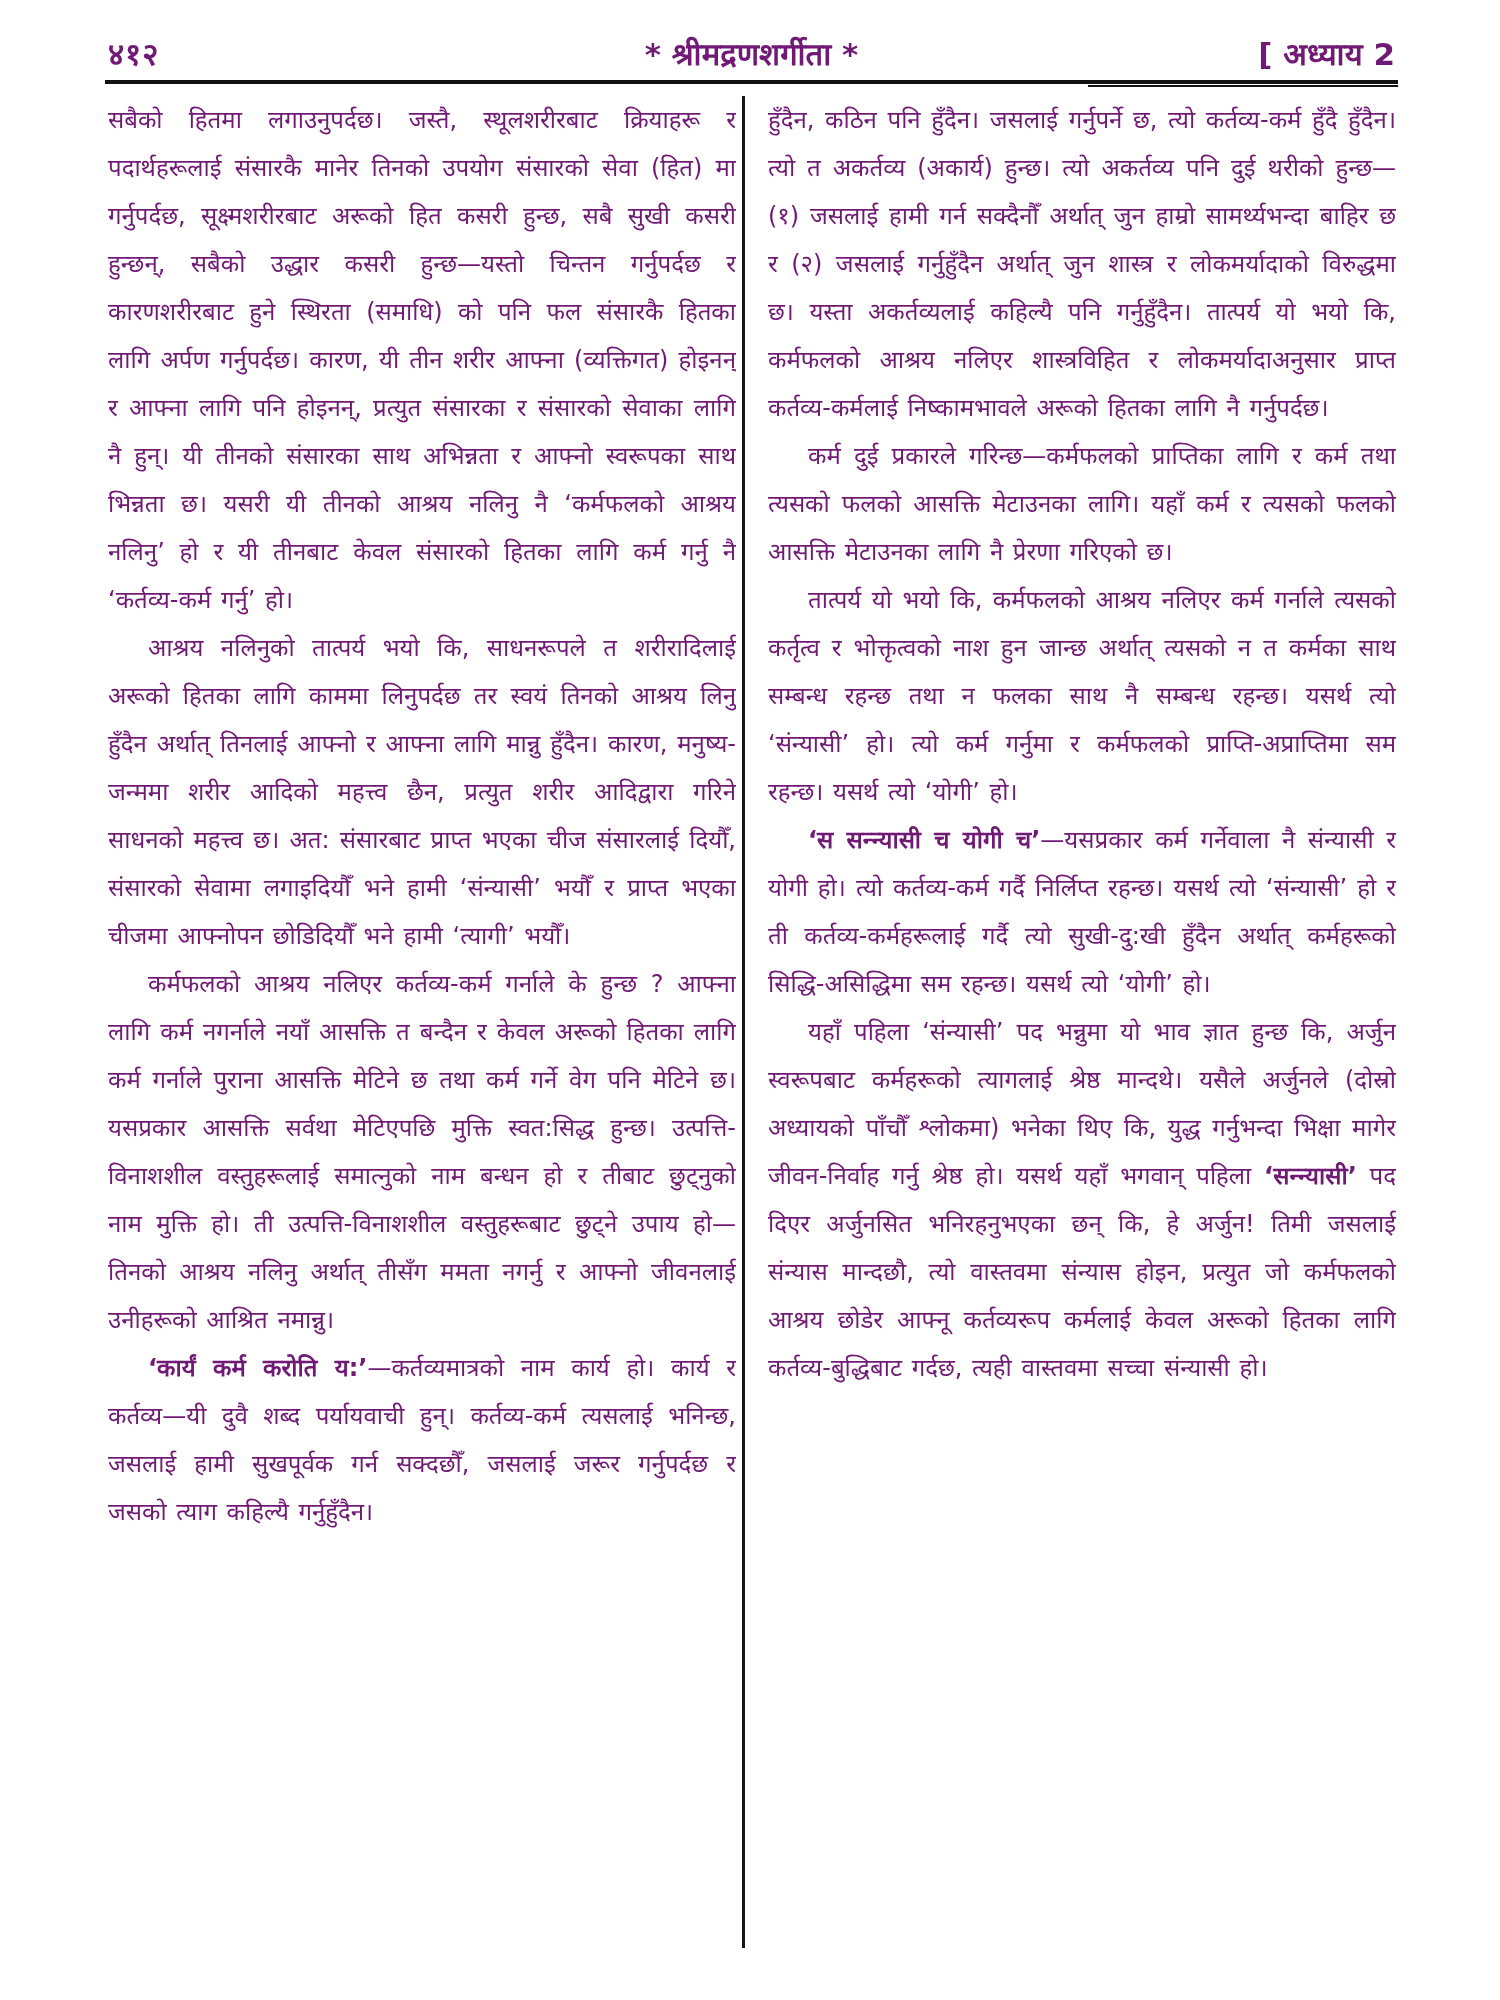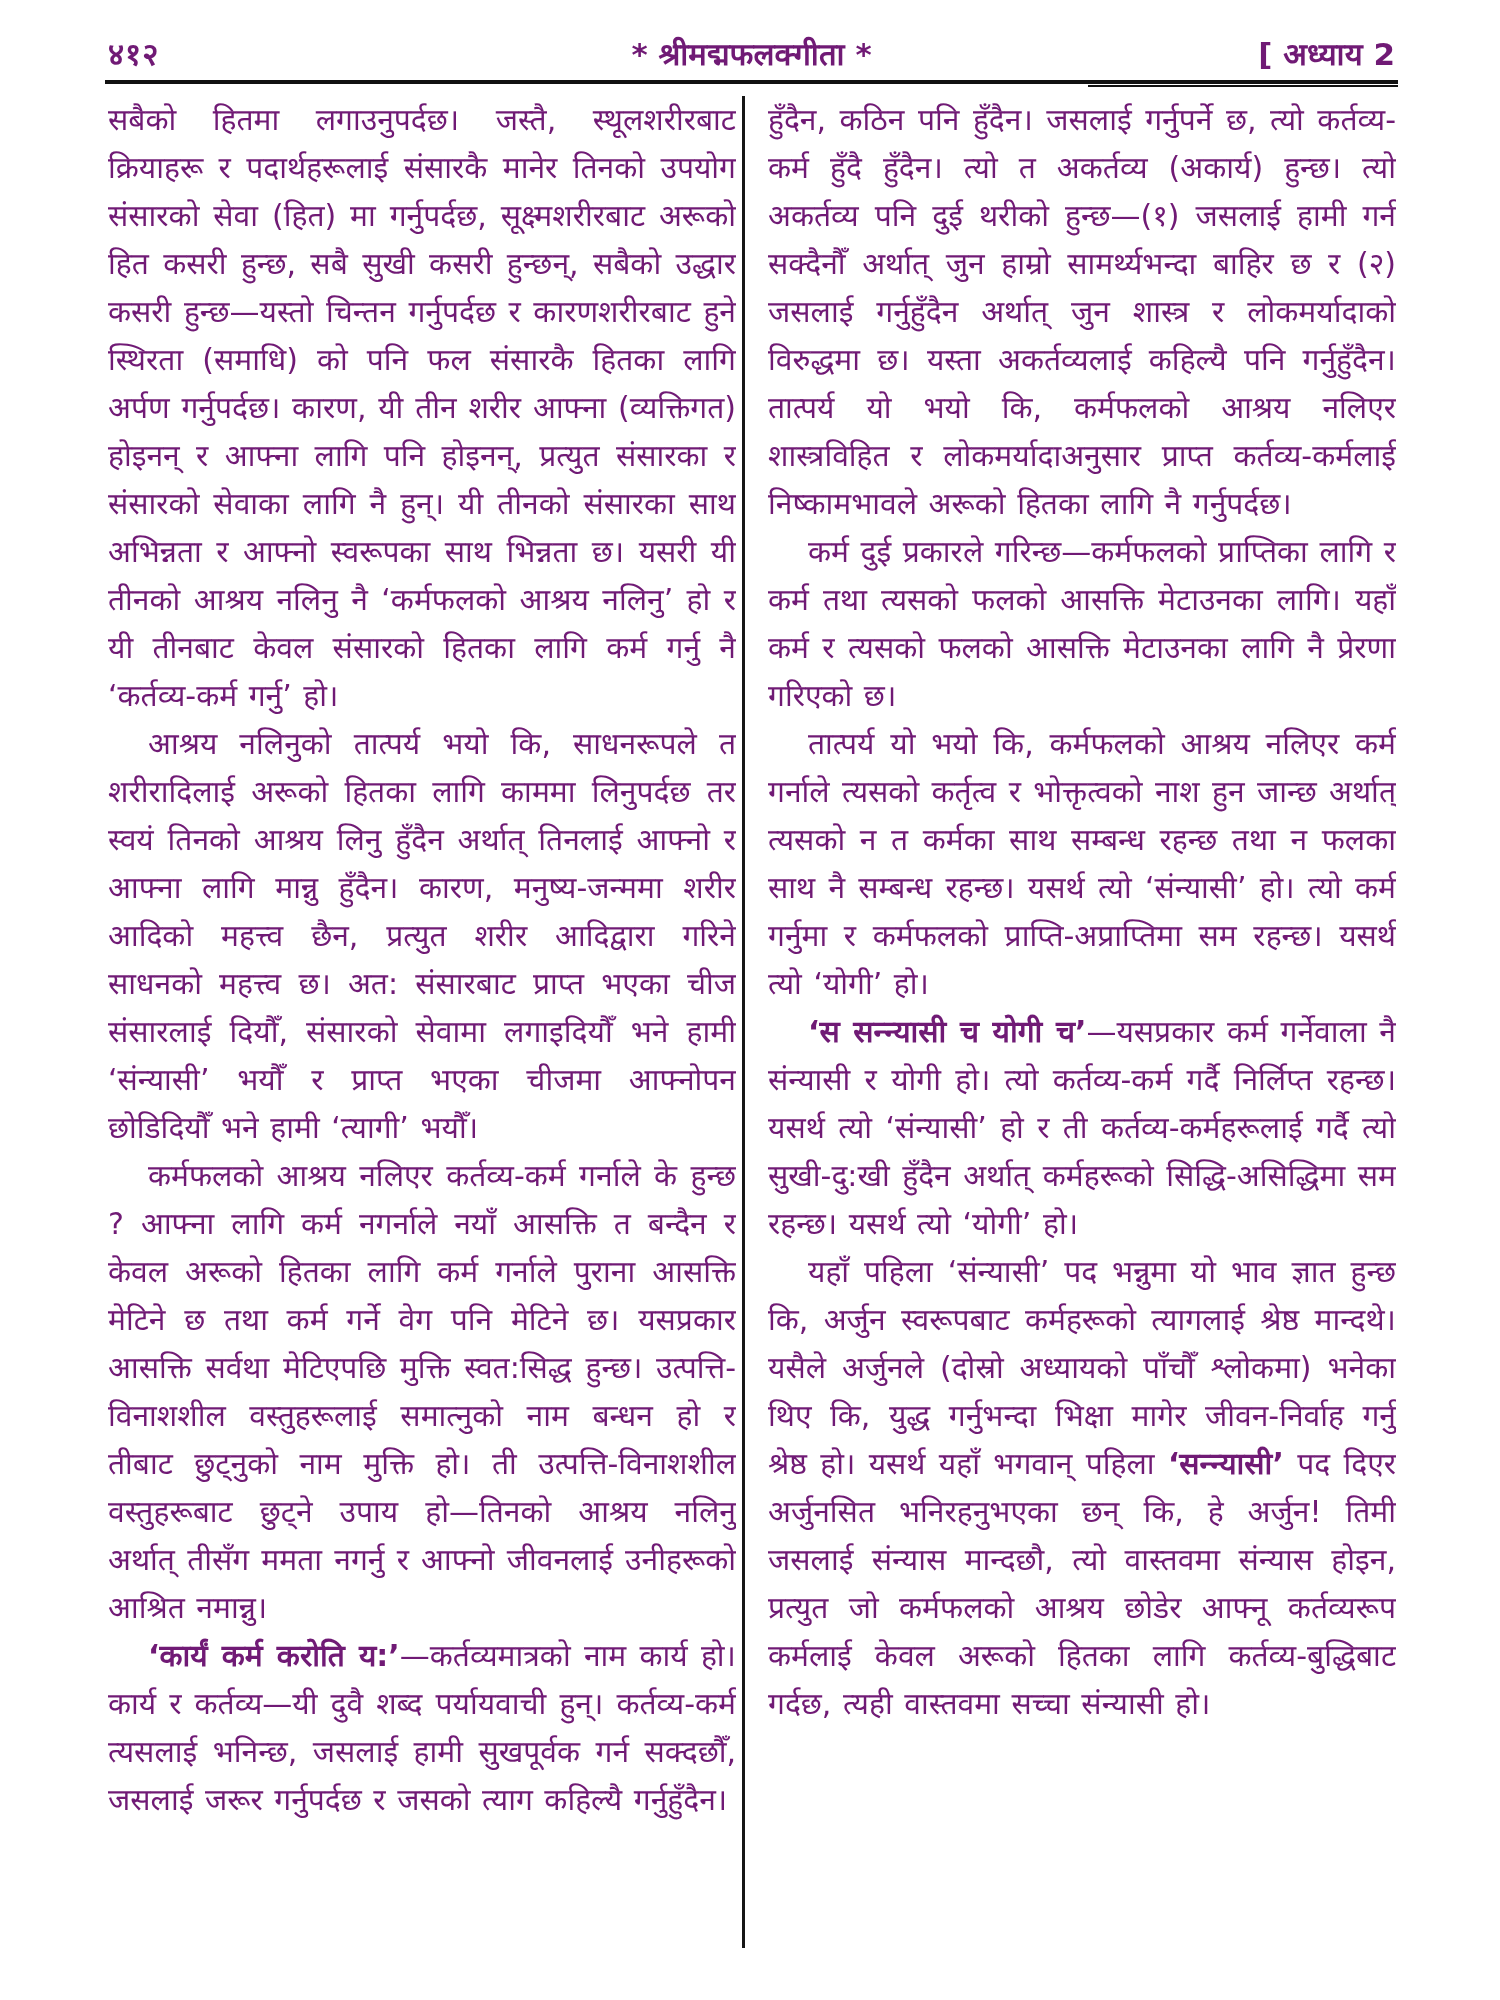--- a/index.html
+++ b/index.html
@@ -42,36 +42,36 @@
     overflow:hidden;
     text-align:justify;
   }
   .col.right{margin-left:auto;}
   .divider{
     position:absolute;top:0;left:634px;width:3px;height:1852px;
     background:#151515;
   }
   .col p{
     margin:0;
-    font-size:30px;
+    font-size:24px;
     line-height:48px;
     letter-spacing:0;
     word-spacing:2px;
   }
   .col p.indent{text-indent:40px;}
   .col p .b{font-weight:700;}
 </style>
 </head>
 <body>
 
 <div class="page">
 
   <div class="runhead">
     <span class="pageno">४१२</span>
-    <span class="title">* श्रीमद्मफलक्गीता *</span>
+    <span class="title">* श्रीमद्रणशर्गीता *</span>
     <span class="chapter">[ अध्याय 2</span>
   </div>
 
   <div class="headrule"></div>
 
   <div class="colwrap">
     <div class="col left">
         <p class=""><span>सबैको हितमा लगाउनुपर्दछ। जस्तै, स्थूलशरीरबाट क्रियाहरू र पदार्थहरूलाई संसारकै मानेर तिनको उपयोग संसारको सेवा (हित) मा गर्नुपर्दछ, सूक्ष्मशरीरबाट अरूको हित कसरी हुन्छ, सबै सुखी कसरी हुन्छन्, सबैको उद्धार कसरी हुन्छ—यस्तो चिन्तन गर्नुपर्दछ र कारणशरीरबाट हुने स्थिरता (समाधि) को पनि फल संसारकै हितका लागि अर्पण गर्नुपर्दछ। कारण, यी तीन शरीर आफ्ना (व्यक्तिगत) होइनन् र आफ्ना लागि पनि होइनन्, प्रत्युत संसारका र संसारको सेवाका लागि नै हुन्। यी तीनको संसारका साथ अभिन्नता र आफ्नो स्वरूपका साथ भिन्नता छ। यसरी यी तीनको आश्रय नलिनु नै ‘कर्मफलको आश्रय नलिनु’ हो र यी तीनबाट केवल संसारको हितका लागि कर्म गर्नु नै ‘कर्तव्य-कर्म गर्नु’ हो।</span></p>
         <p class="indent"><span>आश्रय नलिनुको तात्पर्य भयो कि, साधनरूपले त शरीरादिलाई अरूको हितका लागि काममा लिनुपर्दछ तर स्वयं तिनको आश्रय लिनु हुँदैन अर्थात् तिनलाई आफ्नो र आफ्ना लागि मान्नु हुँदैन। कारण, मनुष्य-जन्ममा शरीर आदिको महत्त्व छैन, प्रत्युत शरीर आदिद्वारा गरिने साधनको महत्त्व छ। अत: संसारबाट प्राप्त भएका चीज संसारलाई दियौँ, संसारको सेवामा लगाइदियौँ भने हामी ‘संन्यासी’ भयौँ र प्राप्त भएका चीजमा आफ्नोपन छोडिदियौँ भने हामी ‘त्यागी’ भयौँ।</span></p>
         <p class="indent"><span>कर्मफलको आश्रय नलिएर कर्तव्य-कर्म गर्नाले के हुन्छ ? आफ्ना लागि कर्म नगर्नाले नयाँ आसक्ति त बन्दैन र केवल अरूको हितका लागि कर्म गर्नाले पुराना आसक्ति मेटिने छ तथा कर्म गर्ने वेग पनि मेटिने छ। यसप्रकार आसक्ति सर्वथा मेटिएपछि मुक्ति स्वत:सिद्ध हुन्छ। उत्पत्ति-विनाशशील वस्तुहरूलाई समात्नुको नाम बन्धन हो र तीबाट छुट्नुको नाम मुक्ति हो। ती उत्पत्ति-विनाशशील वस्तुहरूबाट छुट्ने उपाय हो—तिनको आश्रय नलिनु अर्थात् तीसँग ममता नगर्नु र आफ्नो जीवनलाई उनीहरूको आश्रित नमान्नु।</span></p>

